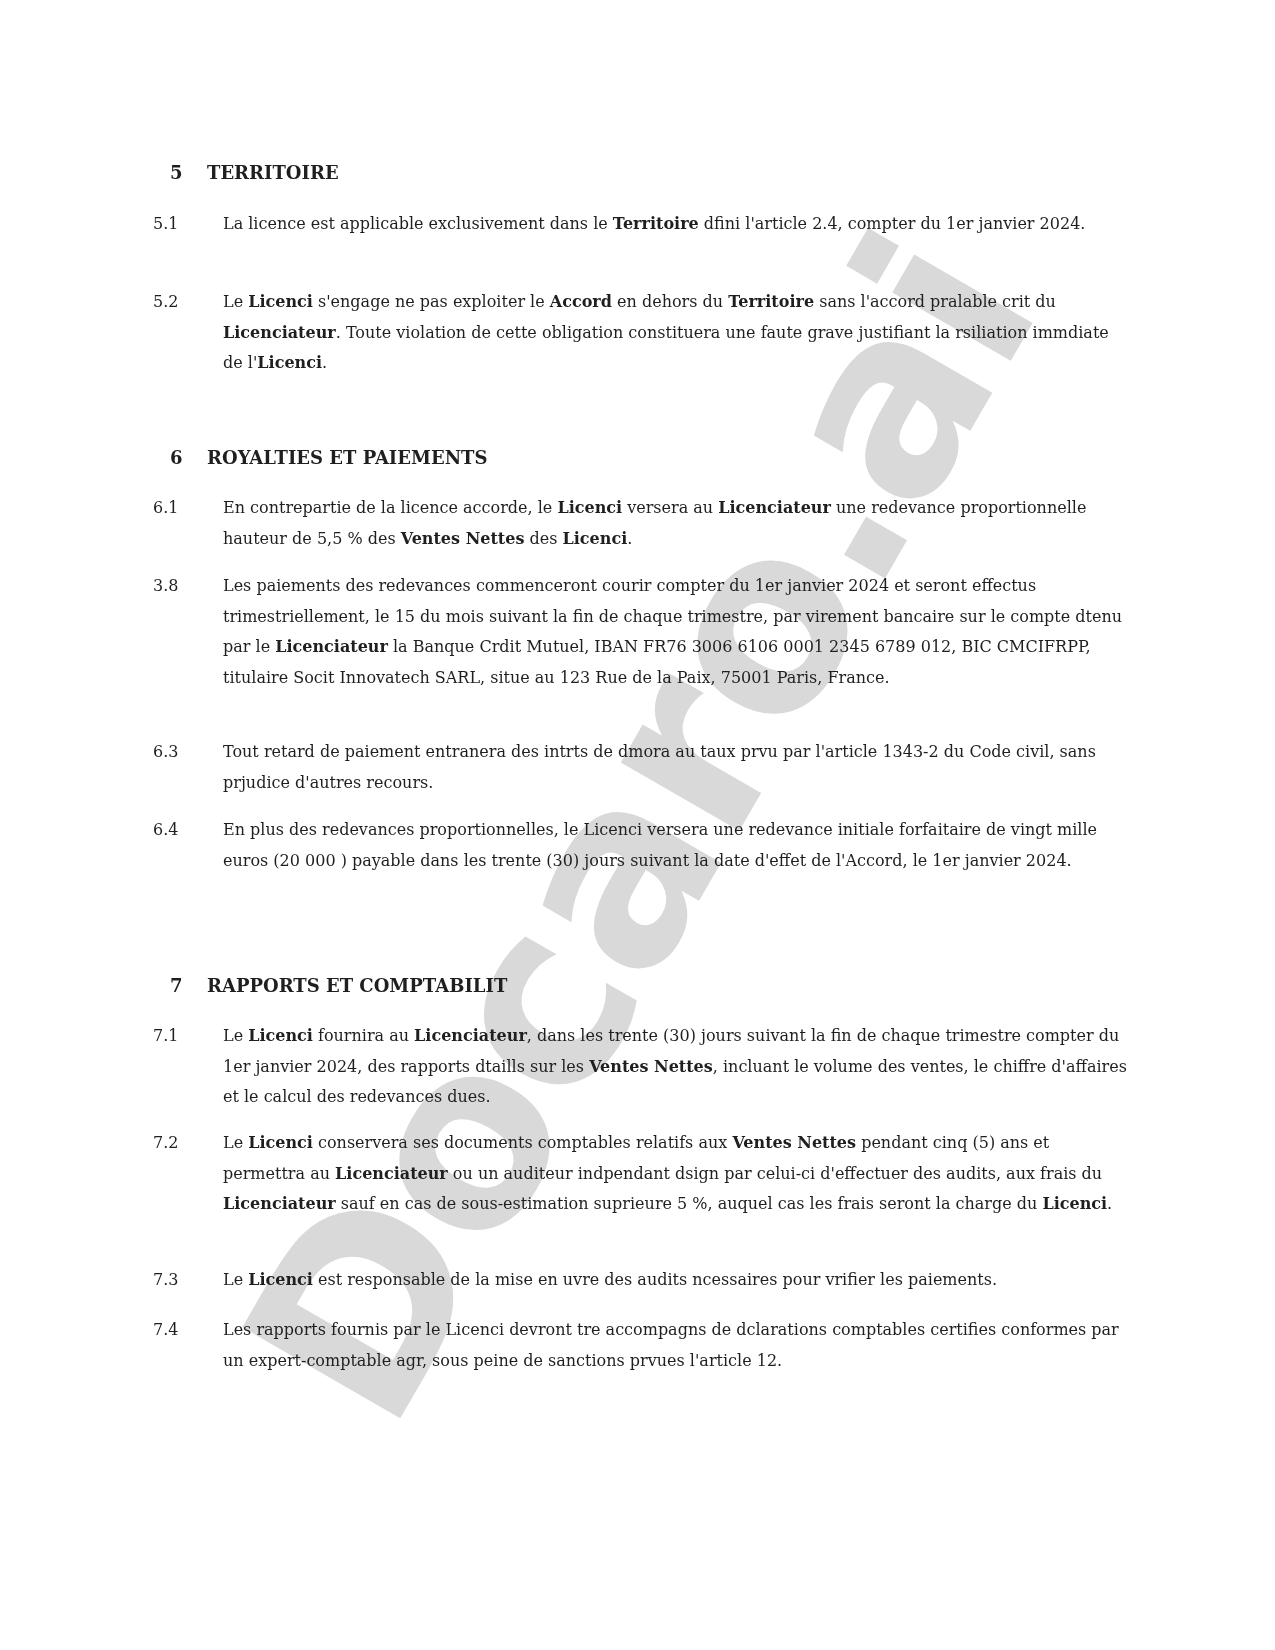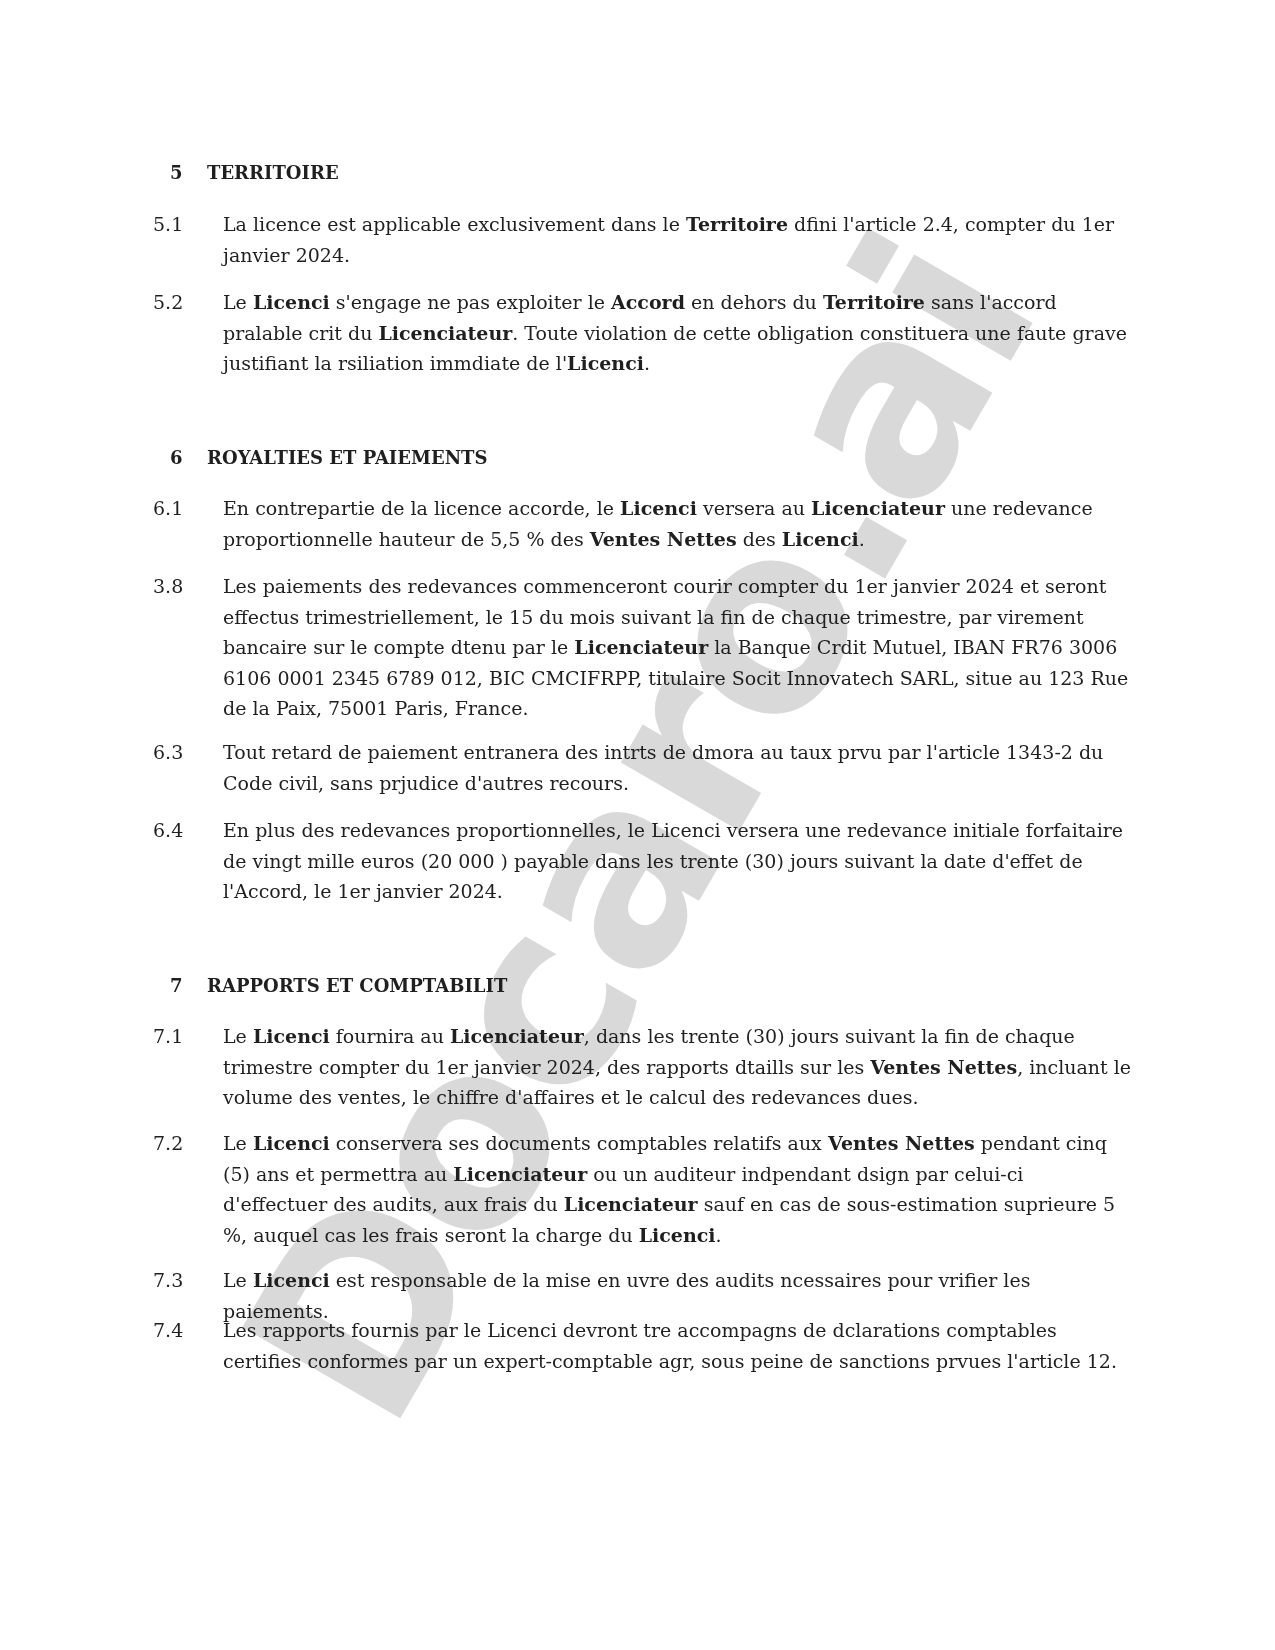--- a/index.html
+++ b/index.html
@@ -4,21 +4,21 @@
   <style>
     html, body { margin: 0; padding: 0; background: #ffffff; }
     body { width: 1275px; height: 1650px; position: relative; overflow: hidden;
       font-family: "DejaVu Serif", "Liberation Serif", serif; color: #1f1f1f; }
     .watermark { position: absolute; left: 640px; top: 830px; transform: translate(-50%, -50%) rotate(-60deg);
       font-family: "DejaVu Sans", "Liberation Sans", sans-serif; font-weight: bold; font-size: 250px;
       color: #d9d9d9; white-space: nowrap; letter-spacing: -4px; z-index: 0; pointer-events: none; }
     .page { position: absolute; left: 0; top: 0; width: 1275px; z-index: 1; }
     .section-title { position: absolute; left: 170px; font-size: 18px; font-weight: bold; }
     .section-title .num { display: inline-block; width: 37px; }
-    .clause { position: absolute; left: 153px; width: 980px; font-size: 19px; line-height: 30.5px; }
+    .clause { position: absolute; left: 153px; width: 980px; font-size: 16px; line-height: 30.5px; }
     .clause .cnum { position: absolute; left: 0; top: 0; width: 50px; }
     .clause .ctext { margin-left: 70px; display: block; }
     b { font-weight: bold; }
   </style>
 </head>
 <body>
 
 <div class="watermark">Docaro.ai</div>
 
 <div class="page">

